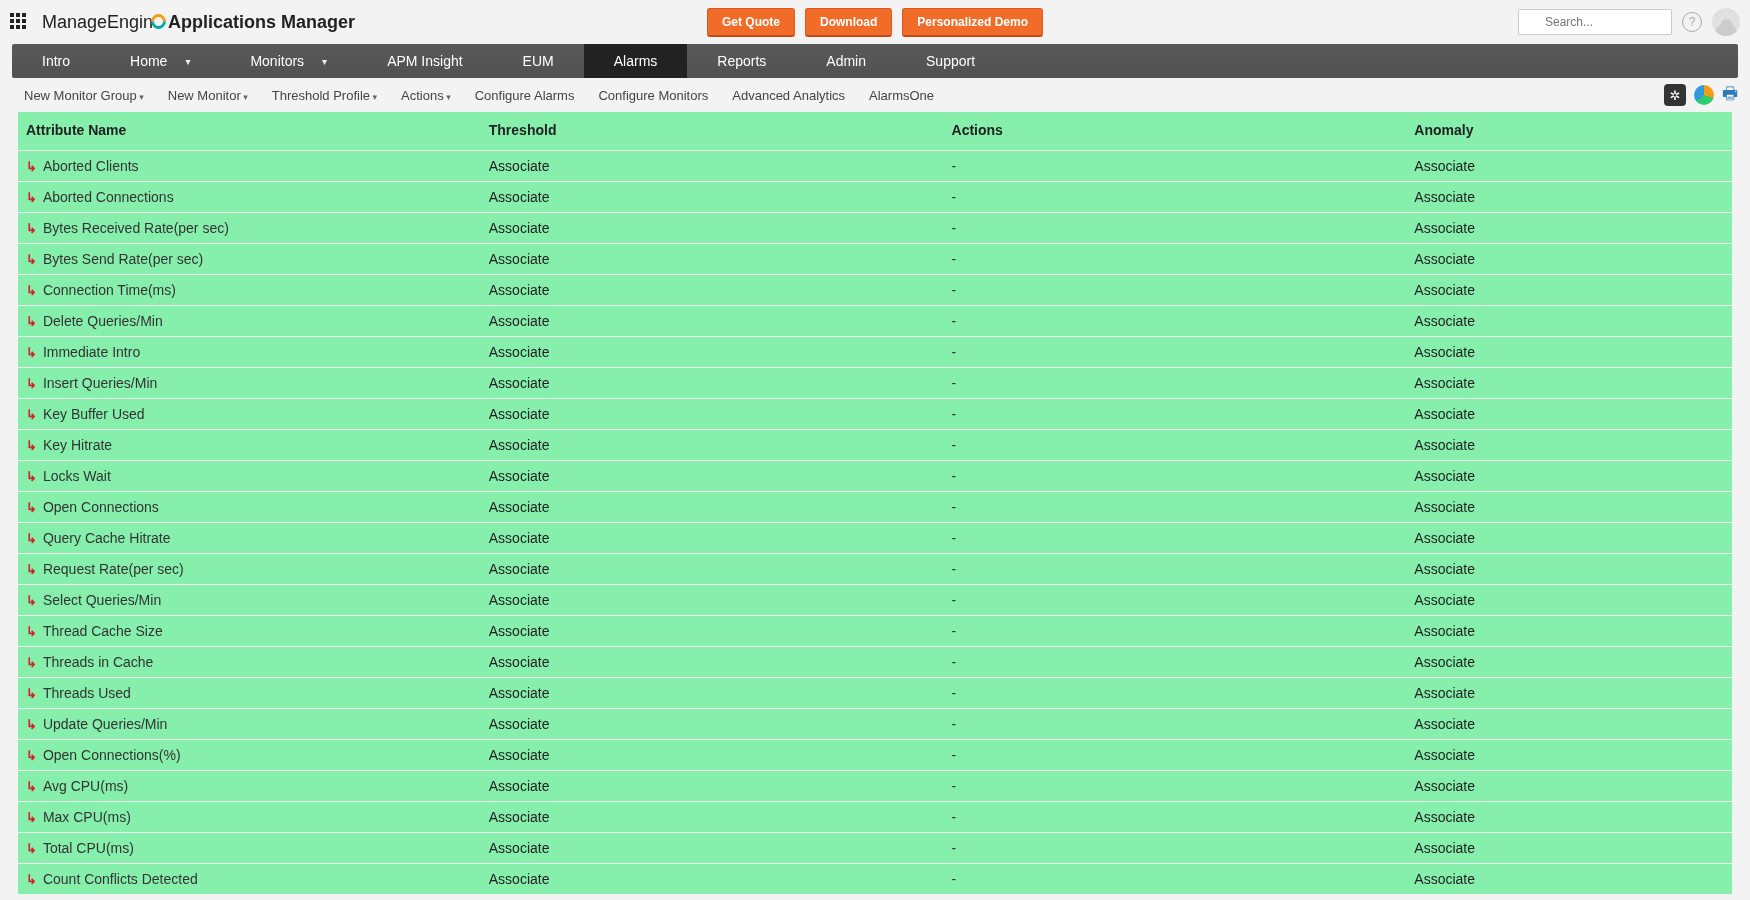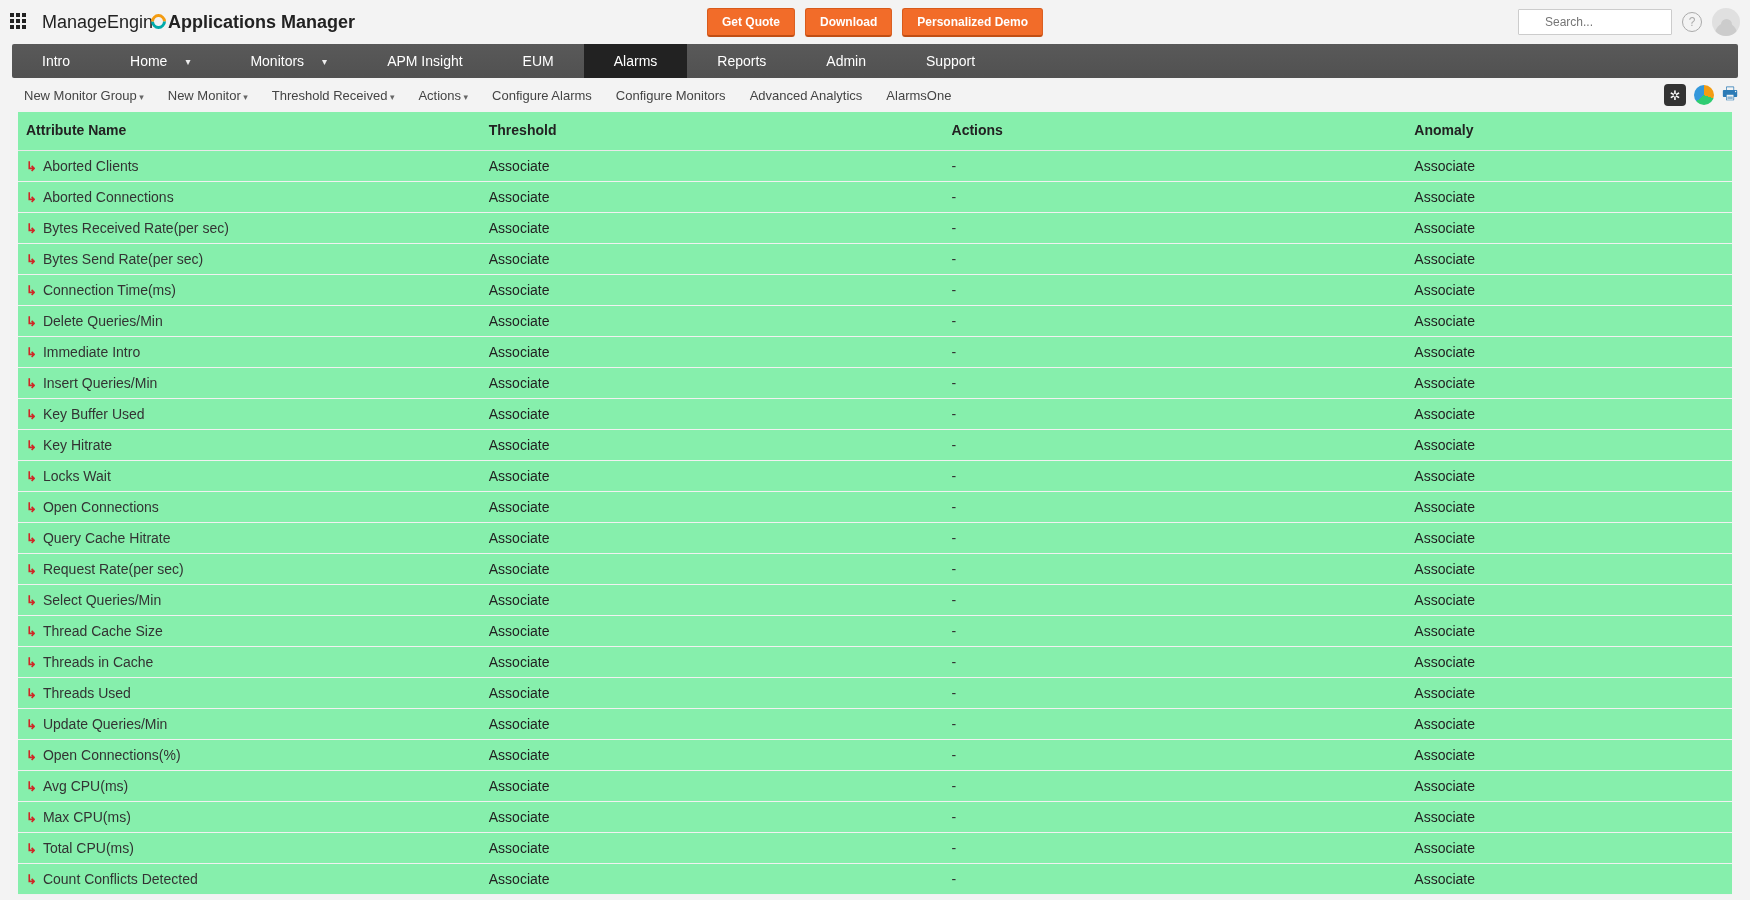--- a/index.html
+++ b/index.html
@@ -220,21 +220,21 @@
   <div class="tab">EUM</div>
   <div class="tab active">Alarms</div>
   <div class="tab">Reports</div>
   <div class="tab">Admin</div>
   <div class="tab">Support</div>
 </div>
 
 <div class="sub-nav">
   <div class="item caret">New Monitor Group</div>
   <div class="item caret">New Monitor</div>
-  <div class="item caret">Threshold Received</div>
+  <div class="item caret">Threshold Profile</div>
   <div class="item caret">Actions</div>
   <div class="item">Configure Alarms</div>
   <div class="item">Configure Monitors</div>
   <div class="item">Advanced Analytics</div>
   <div class="item">AlarmsOne</div>
   <div class="sub-right">
     <div class="gear-box">✲</div>
     <div class="pie-icon"></div>
     <div class="printer-icon">🖶</div>
   </div>

